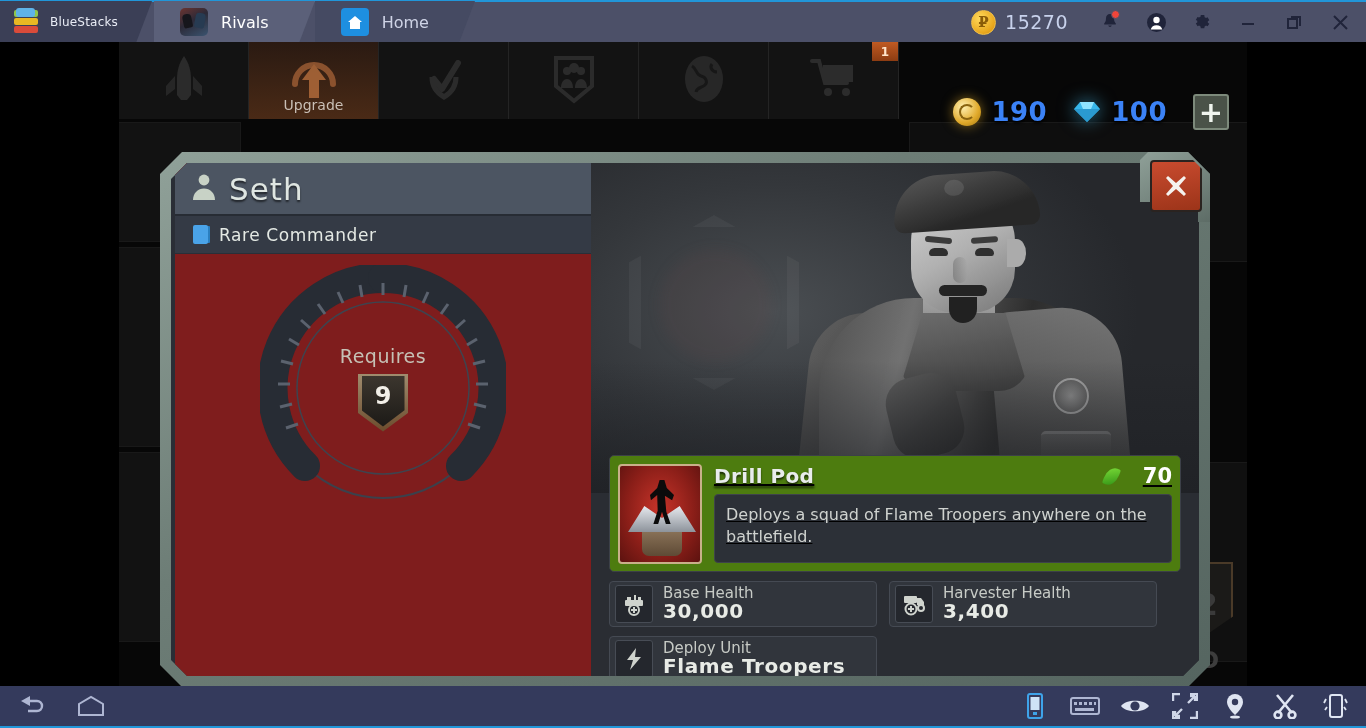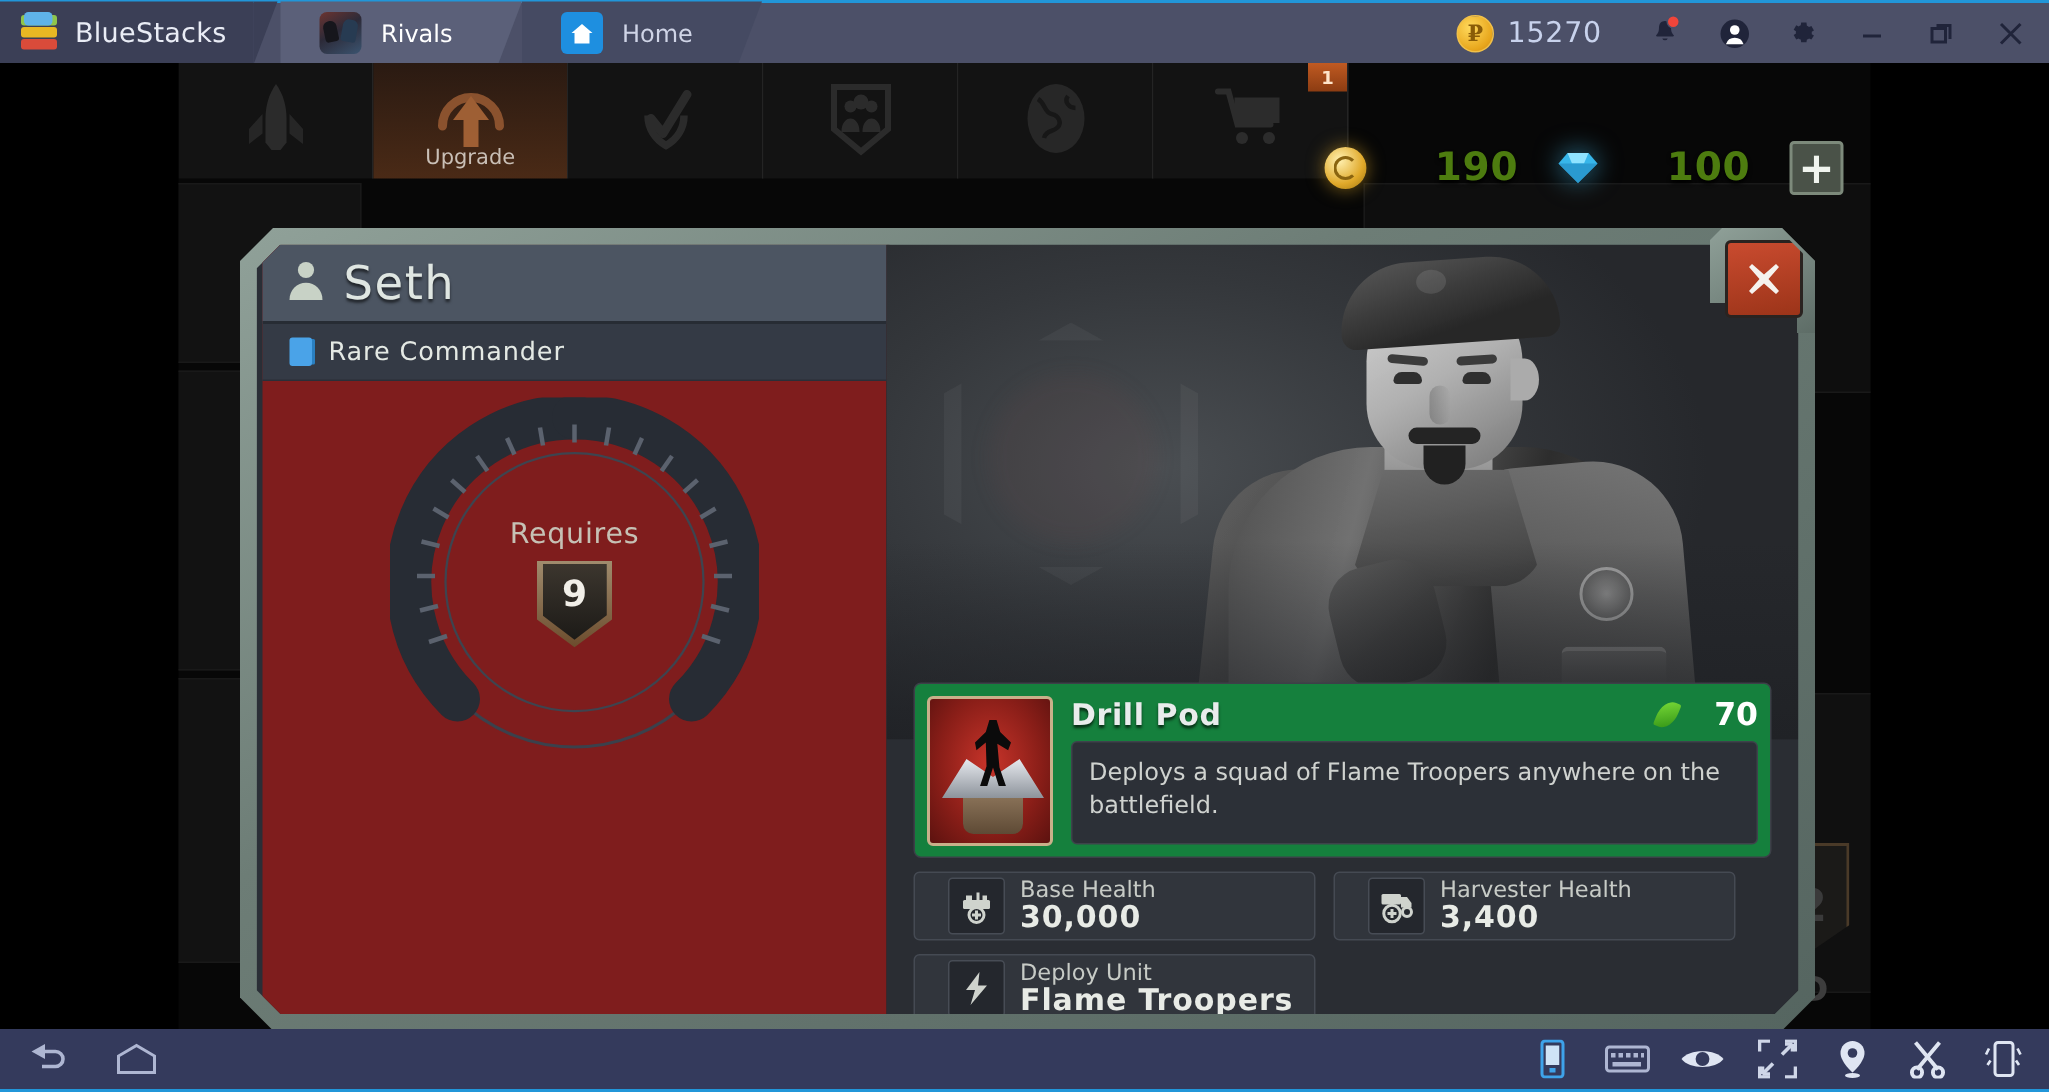--- a/index.html
+++ b/index.html
@@ -29,21 +29,21 @@
     border-left:16px solid #3b3f56;
     border-bottom:42px solid transparent;
   }
   .bs-logo { width: 24px; height: 24px; position: relative; }
   .bs-logo i { position: absolute; left: 0; width: 24px; height: 7px; border-radius: 2px; display:block;}
   .bs-logo i:nth-child(1){ top:0; background:#8fc64b; }
   .bs-logo i:nth-child(2){ top:8px; background:#e8b823; }
   .bs-logo i:nth-child(3){ top:16px; background:#d94b3a; }
   .bs-logo b{ position:absolute; left:2px; top:-2px; width:19px; height:9px;
      background:#5fb3e8; border-radius:3px; display:block;}
-  .bs-name { color: #e9ecf5; font-size: 18px; letter-spacing: .2px; }
+  .bs-name { color: #e9ecf5; font-size: 12px; letter-spacing: .2px; }
 
   .tab {
     position: relative; height: 42px; display: flex; align-items: center;
     gap: 13px; padding: 0 30px 0 26px; color: #cfd4e6; font-size: 16px;
   }
   .tab.home { background: #454a62; margin-left: 16px; }
   .tab.home:after{ content:""; position:absolute; right:-16px; top:0;
     border-left:16px solid #454a62; border-bottom:42px solid transparent; }
   .tab.active { background: #5b6079; margin-left: 18px; }
   .tab.active:after{ content:""; position:absolute; right:-16px; top:0;
@@ -124,22 +124,22 @@
     color: #ffe4c9; font-size: 12px; font-weight: bold;
     display: flex; align-items: center; justify-content: center;
   }
 
   
   .hud {
     position: absolute; top: 52px; right: 18px;
     display: flex; align-items: center; gap: 26px;
   }
   .hud-item { display: flex; align-items: center; gap: 10px; }
-  .hud-val { color: #4d7c0f; font-size: 26px; font-weight: bold; letter-spacing:.5px;
-             text-shadow: 0 2px 3px #000; margin-left: 35px; }
+  .hud-val { color: #3b82f6; font-size: 26px; font-weight: bold; letter-spacing:.5px;
+             text-shadow: 0 2px 3px #000; }
   .gold-ico {
     width: 28px; height: 28px; border-radius: 50%;
     background: radial-gradient(circle at 36% 32%, #fff0b0, #e0a92a 60%, #9e7310);
     box-shadow: 0 0 12px rgba(230,175,40,.55);
     display:flex; align-items:center; justify-content:center;
   }
   .gold-ico::after{content:"";width:12px;height:12px;border:2px solid #8a6410;border-radius:50%;
     border-right-color:transparent;}
   .gem-ico { width: 28px; height: 24px; filter: drop-shadow(0 0 9px rgba(70,190,240,.65)); }
   .plus-btn {
@@ -357,22 +357,22 @@
     transform: rotate(12deg);
   }
   .portrait .fade {
     position:absolute; inset:0;
     background: linear-gradient(180deg, rgba(0,0,0,0) 60%, rgba(30,32,36,.75) 100%);
   }
 
   
   .ability {
     position: absolute; left: 18px; right: 18px; top: 292px; height: 117px;
-    background: #15803d; border: 1px solid #3c4048; border-radius: 5px;
-    display: flex; padding: 8px; gap: 12px;
+    background: #4d7c0f; border: 1px solid #3c4048; border-radius: 5px;
+    display: flex; padding: 8px; gap: 12px; text-decoration: underline;
   }
   .ability-icon {
     width: 84px; height: 100px; border-radius: 4px; flex: 0 0 auto;
     background: radial-gradient(ellipse at 50% 45%, #c8342a 0%, #8a1e18 60%, #5c120f 100%);
     border: 2px solid #c9b08a; position: relative; overflow: hidden;
   }
   .ability-icon .pod {
     position:absolute; left: 22px; bottom: 6px; width: 40px; height: 36px;
     background: linear-gradient(180deg,#9c8367,#5e4a35);
     border-radius: 4px 4px 7px 7px;
@@ -406,21 +406,21 @@
     flex: 1; background: #2c3037; border: 1px solid #3e434b; border-radius: 4px;
     padding: 9px 11px; color: #cfd2cf; font-size: 16px; line-height: 1.35;
   }
 
   
   .stats { position: absolute; left: 18px; right: 18px; top: 418px; }
   .stat-row { display: flex; gap: 12px; margin-bottom: 9px; }
   .stat {
     width: 268px; height: 46px; background: #31353c;
     border: 1px solid #454a53; border-radius: 4px;
-    display: flex; align-items: center; gap: 10px; padding-left: 22px;
+    display: flex; align-items: center; gap: 10px; padding-left: 5px;
   }
   .stat .sico {
     width: 38px; height: 38px; flex: 0 0 auto; background: #24272d;
     border: 1px solid #474c55; border-radius: 3px;
     display: flex; align-items: center; justify-content: center;
   }
   .stat .stxt { display: flex; flex-direction: column; line-height: 1.08; min-width:0; }
   .stat .slabel { color: #c7cbc6; font-size: 15px; }
   .stat .sval { color: #e8ebe6; font-size: 20px; font-weight: bold; letter-spacing:.6px; }
 

